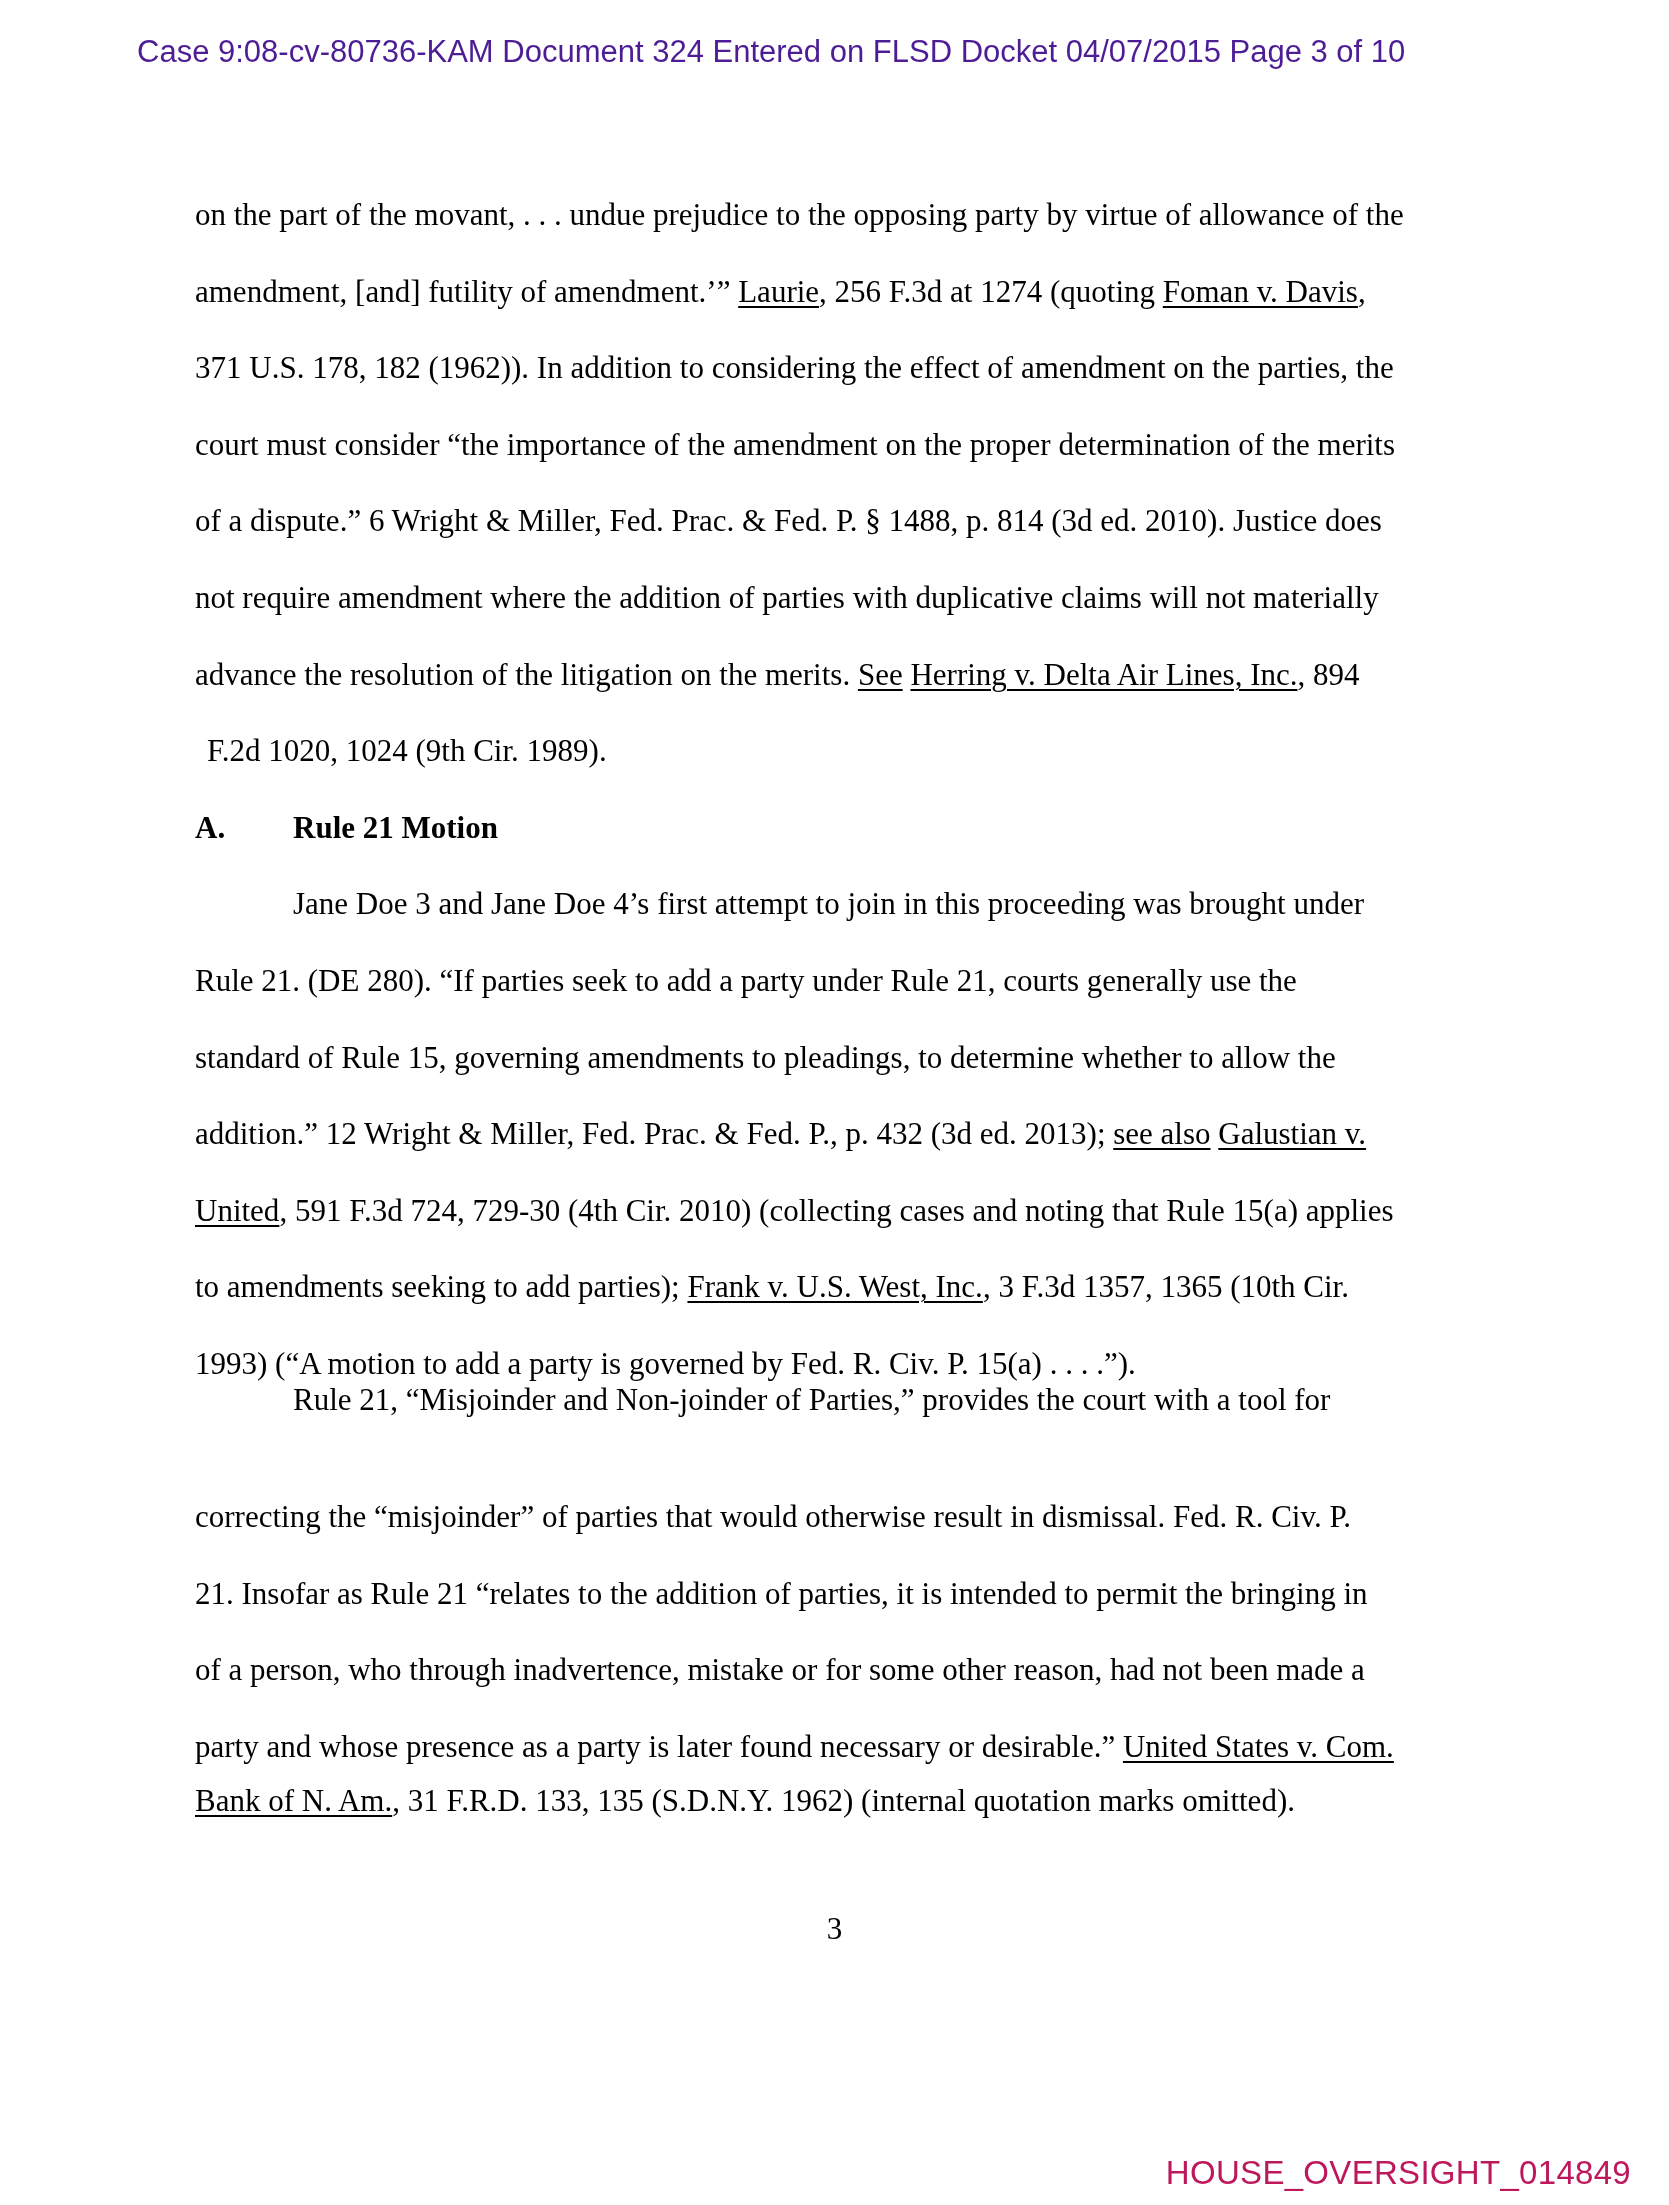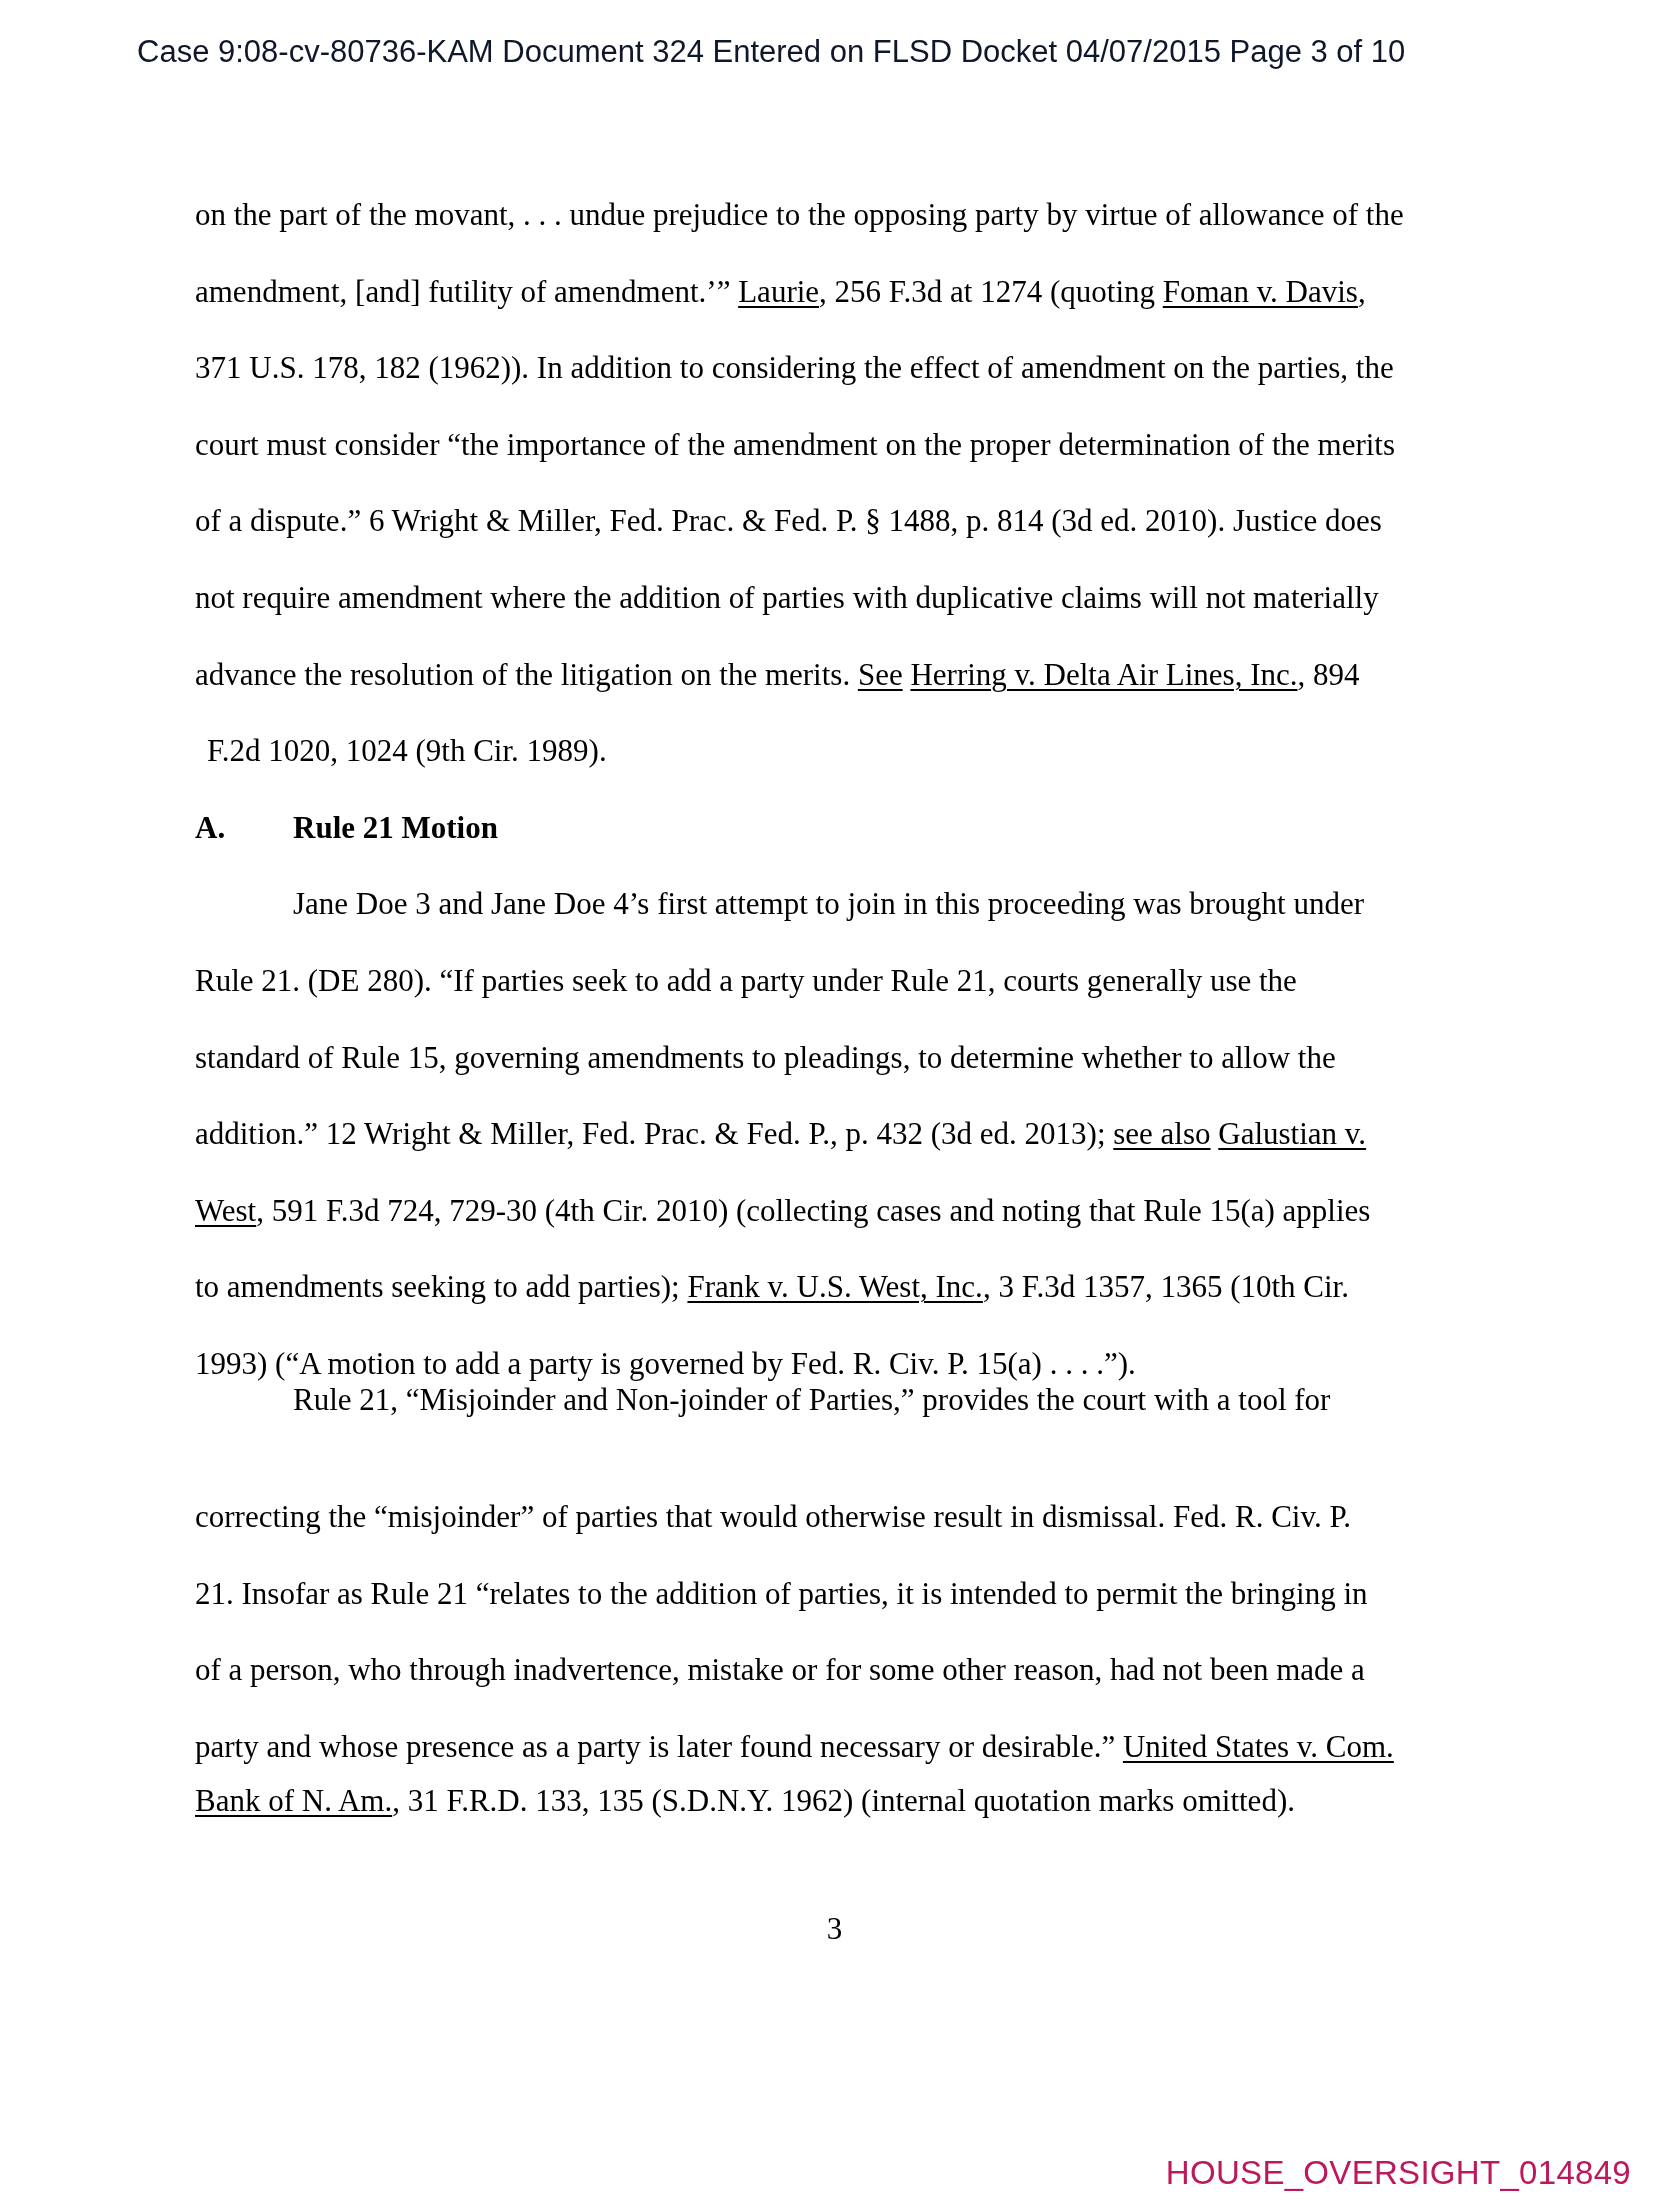--- a/index.html
+++ b/index.html
@@ -1,18 +1,18 @@
 <!DOCTYPE html>
 <html style="font-size:10.5px"><head>
 <meta charset="utf-8">
 <style>
   html, body { margin:0; padding:0; background:#ffffff; }
   body { width:1669px; height:2205px; position:relative; overflow:hidden; }
   .stamp { position:absolute; top:34px; left:137px; width:1388px; height:52px;
-           font-family:"Liberation Sans", sans-serif; font-size:31px; color:#0f172a;
+           font-family:"Liberation Sans", sans-serif; font-size:31px; color:#4c1d95;
            white-space:nowrap; }
   .stamp span { position:absolute; top:0; left:0; letter-spacing:0px; }
   .stamp .s2 { left:141px; letter-spacing:0.8px; opacity:0.95; }
   .doc { position:absolute; left:195px; top:0; width:1276px;
          font-family:"Liberation Serif", serif; font-size:31px; color:#000; }
   .line { position:absolute; left:0; white-space:nowrap; line-height:39px; }
   .indent { left:98px; }
   .u { text-decoration:underline; text-decoration-thickness:2px; text-underline-offset:3.9px; }
   .heading { font-weight:bold; }
   .heading .letter { display:inline-block; width:98px; }
@@ -35,21 +35,21 @@
     <div class="line" style="top: 425px;"><span>court must consider “the importance of the amendment on the proper determination of the merits</span></div>
     <div class="line" style="top: 501px;"><span>of a dispute.”  6 Wright &amp; Miller, Fed. Prac. &amp; Fed. P. § 1488, p. 814 (3d ed. 2010).  Justice does</span></div>
     <div class="line" style="top: 578px;"><span>not require amendment where the addition of parties with duplicative claims will not materially</span></div>
     <div class="line" style="top: 655px;"><span>advance the resolution of the litigation on the merits.  </span><span class="u">See</span><span> </span><span class="u">Herring v. Delta Air Lines, Inc.</span><span>, 894</span></div>
     <div class="line" style="top: 731px; margin-left: 12px;"><span>F.2d 1020, 1024 (9th Cir. 1989).</span></div>
     <div class="line heading" style="top: 808px;"><span class="letter">A.</span><span>Rule 21 Motion</span></div>
     <div class="line indent" style="top: 884px;"><span>Jane Doe 3 and Jane Doe 4’s first attempt to join in this proceeding was brought under</span></div>
     <div class="line" style="top: 961px;"><span>Rule 21.  (DE 280).  “If parties seek to add a party under Rule 21, courts generally use the</span></div>
     <div class="line" style="top: 1038px;"><span>standard of Rule 15, governing amendments to pleadings, to determine whether to allow the</span></div>
     <div class="line" style="top: 1114px; font-family: Liberation Serif, serif;"><span>addition.”  12 Wright &amp; Miller, Fed. Prac. &amp; Fed. P., p. 432 (3d ed. 2013); </span><span class="u">see also</span><span> </span><span class="u">Galustian v.</span></div>
-    <div class="line" style="top: 1191px;"><span class="u">West</span><span>, 591 F.3d 724, 729-30 (4th Cir. 2010) (collecting cases and noting that Rule 15(a) applies</span></div>
+    <div class="line" style="top: 1191px;"><span class="u">United</span><span>, 591 F.3d 724, 729-30 (4th Cir. 2010) (collecting cases and noting that Rule 15(a) applies</span></div>
     <div class="line" style="top: 1267px;"><span>to amendments seeking to add parties); </span><span class="u">Frank v. U.S. West, Inc.</span><span>, 3 F.3d 1357, 1365 (10th Cir.</span></div>
     <div class="line" style="top: 1344px;"><span>1993) (“A motion to add a party is governed by Fed. R. Civ. P. 15(a) . . . .”).</span></div>
     <div class="line indent" style="top: 1380px;"><span>Rule 21, “Misjoinder and Non-joinder of Parties,” provides the court with a tool for</span></div>
     <div class="line" style="top: 1497px;"><span>correcting the “misjoinder” of parties that would otherwise result in dismissal.  Fed. R. Civ. P.</span></div>
     <div class="line" style="top: 1574px;"><span>21.  Insofar as Rule 21 “relates to the addition of parties, it is intended to permit the bringing in</span></div>
     <div class="line" style="top: 1650px;"><span>of a person, who through inadvertence, mistake or for some other reason, had not been made a</span></div>
     <div class="line" style="top: 1727px;"><span>party and whose presence as a party is later found necessary or desirable.”  </span><span class="u">United States v. Com.</span></div>
     <div class="line" style="top: 1781px;"><span class="u">Bank of N. Am.</span><span>, 31 F.R.D. 133, 135 (S.D.N.Y. 1962) (internal quotation marks omitted).</span></div>
   </div>
 

